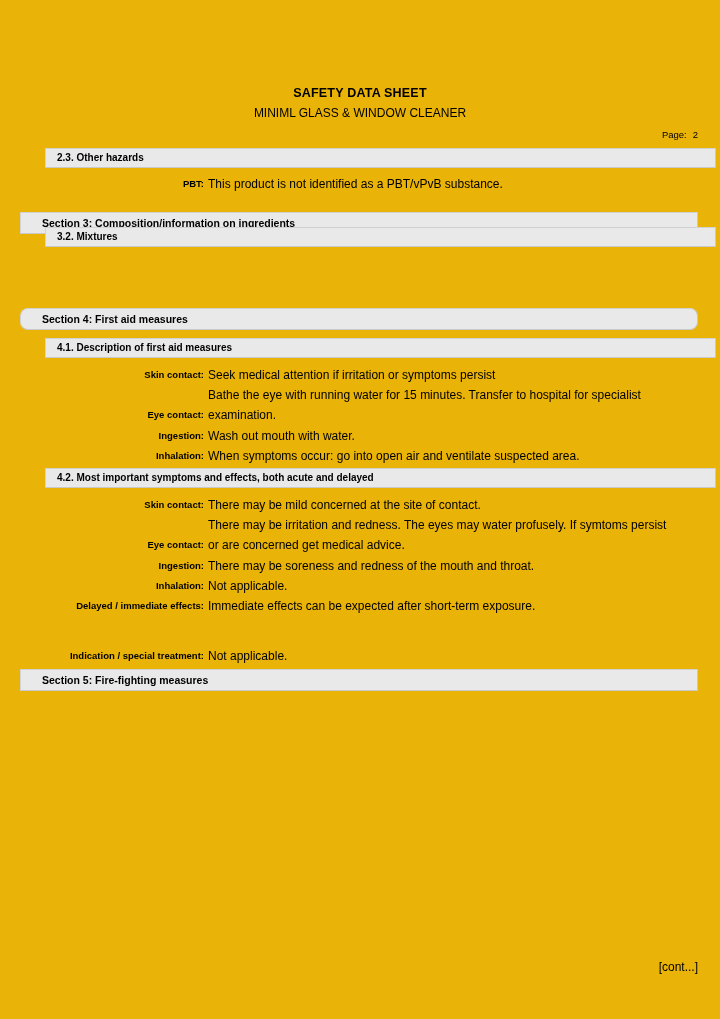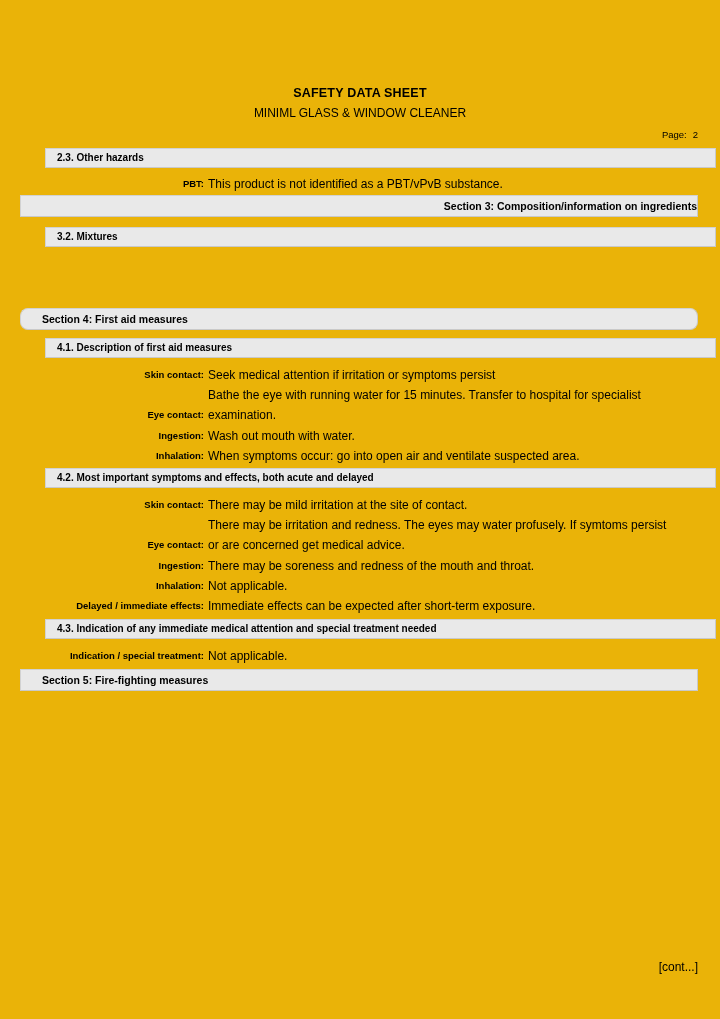--- a/index.html
+++ b/index.html
@@ -146,21 +146,21 @@
 
   <div class="bar minor" style="top:148px;">
     <span>2.3. Other hazards</span>
   </div>
 
   <div class="row" style="top:177px;">
     <div class="lbl">PBT:</div>
     <div class="val">This product is not identified as a PBT/vPvB substance.</div>
   </div>
 
-  <div class="bar major" style="top:195px;justify-content:flex-end;">
+  <div class="bar major" style="top:212px;">
     <span>Section 3: Composition/information on ingredients</span>
   </div>
 
   <div class="bar minor" style="top:227px;">
     <span>3.2. Mixtures</span>
   </div>
 
   <div class="bar major" style="top:308px;border-radius:8px;">
     <span>Section 4: First aid measures</span>
   </div>
@@ -191,21 +191,21 @@
     <div class="lbl">Inhalation:</div>
     <div class="val lead"> When symptoms occur: go into open air and ventilate suspected area.</div>
   </div>
 
   <div class="bar minor" style="top:468px;">
     <span>4.2. Most important symptoms and effects, both acute and delayed</span>
   </div>
 
   <div class="row" style="top:498px;">
     <div class="lbl">Skin contact:</div>
-    <div class="val">There may be mild irritation at the site of contact.</div>
+    <div class="val">There may be mild concerned at the site of contact.</div>
   </div>
 
   <div class="row" style="top:518px;">
     <div class="lbl">Eye contact:</div>
     <div class="val">
       <span>There may be irritation and redness. The eyes may water profusely. If symtoms persist</span>
       <span class="cont-line">or are concerned get medical advice.</span>
     </div>
   </div>
 
@@ -217,23 +217,20 @@
   <div class="row" style="top:579px;">
     <div class="lbl">Inhalation:</div>
     <div class="val">Not applicable.</div>
   </div>
 
   <div class="row" style="top:599px;">
     <div class="lbl">Delayed / immediate effects:</div>
     <div class="val">Immediate effects can be expected after short-term exposure.</div>
   </div>
 
-  <div class="bar minor" style="top:619px;">
-    <span>4.3. Indication of any immediate medical attention and special treatment needed</span>
-  </div>
 
   <div class="row" style="top:649px;">
     <div class="lbl">Indication / special treatment:</div>
     <div class="val">Not applicable.</div>
   </div>
 
   <div class="bar major" style="top:669px;">
     <span>Section 5: Fire-fighting measures</span>
   </div>
 

